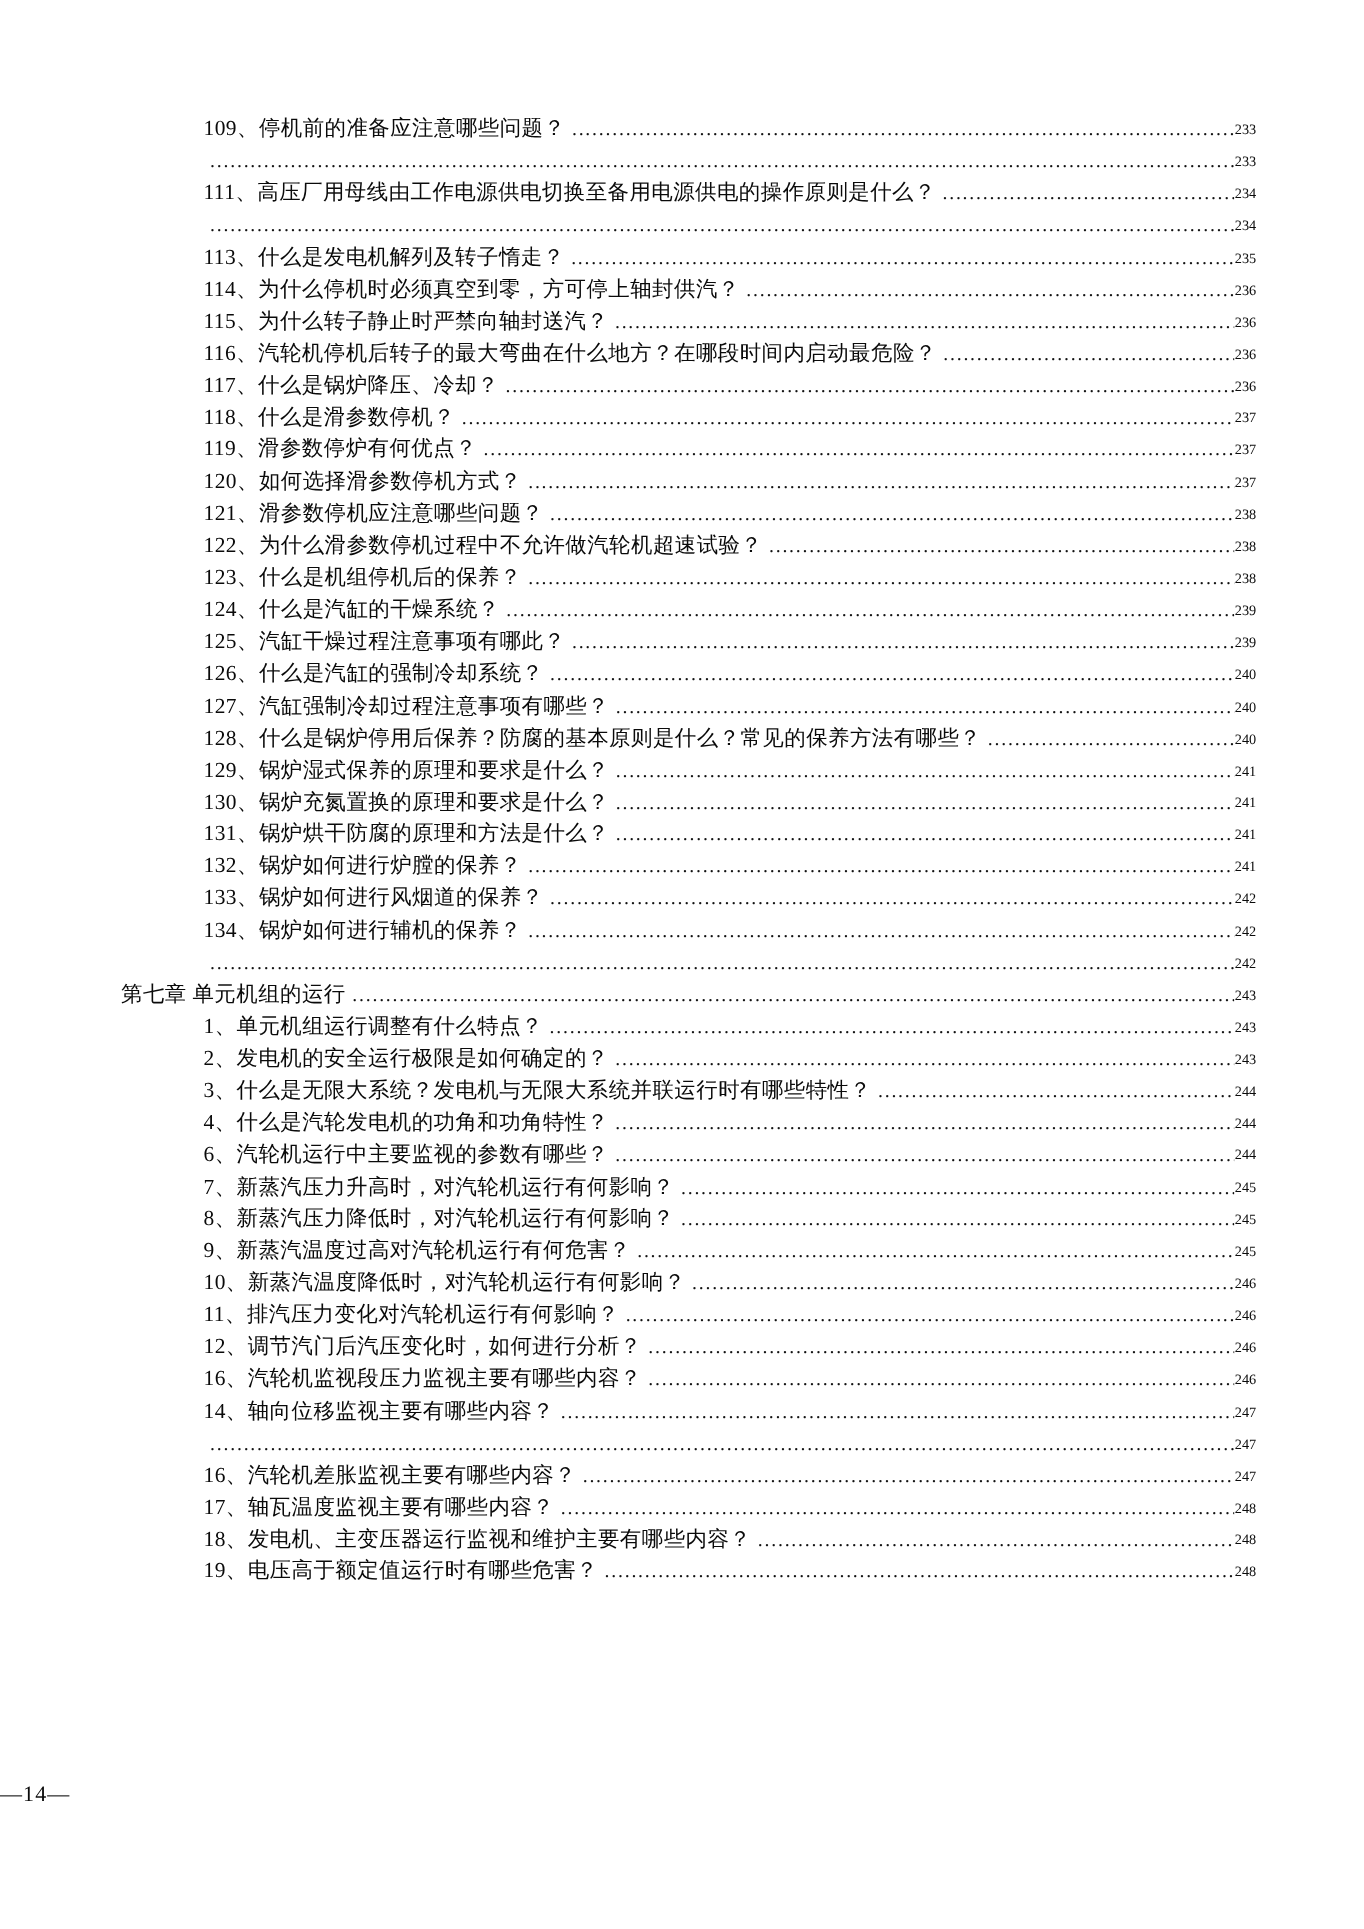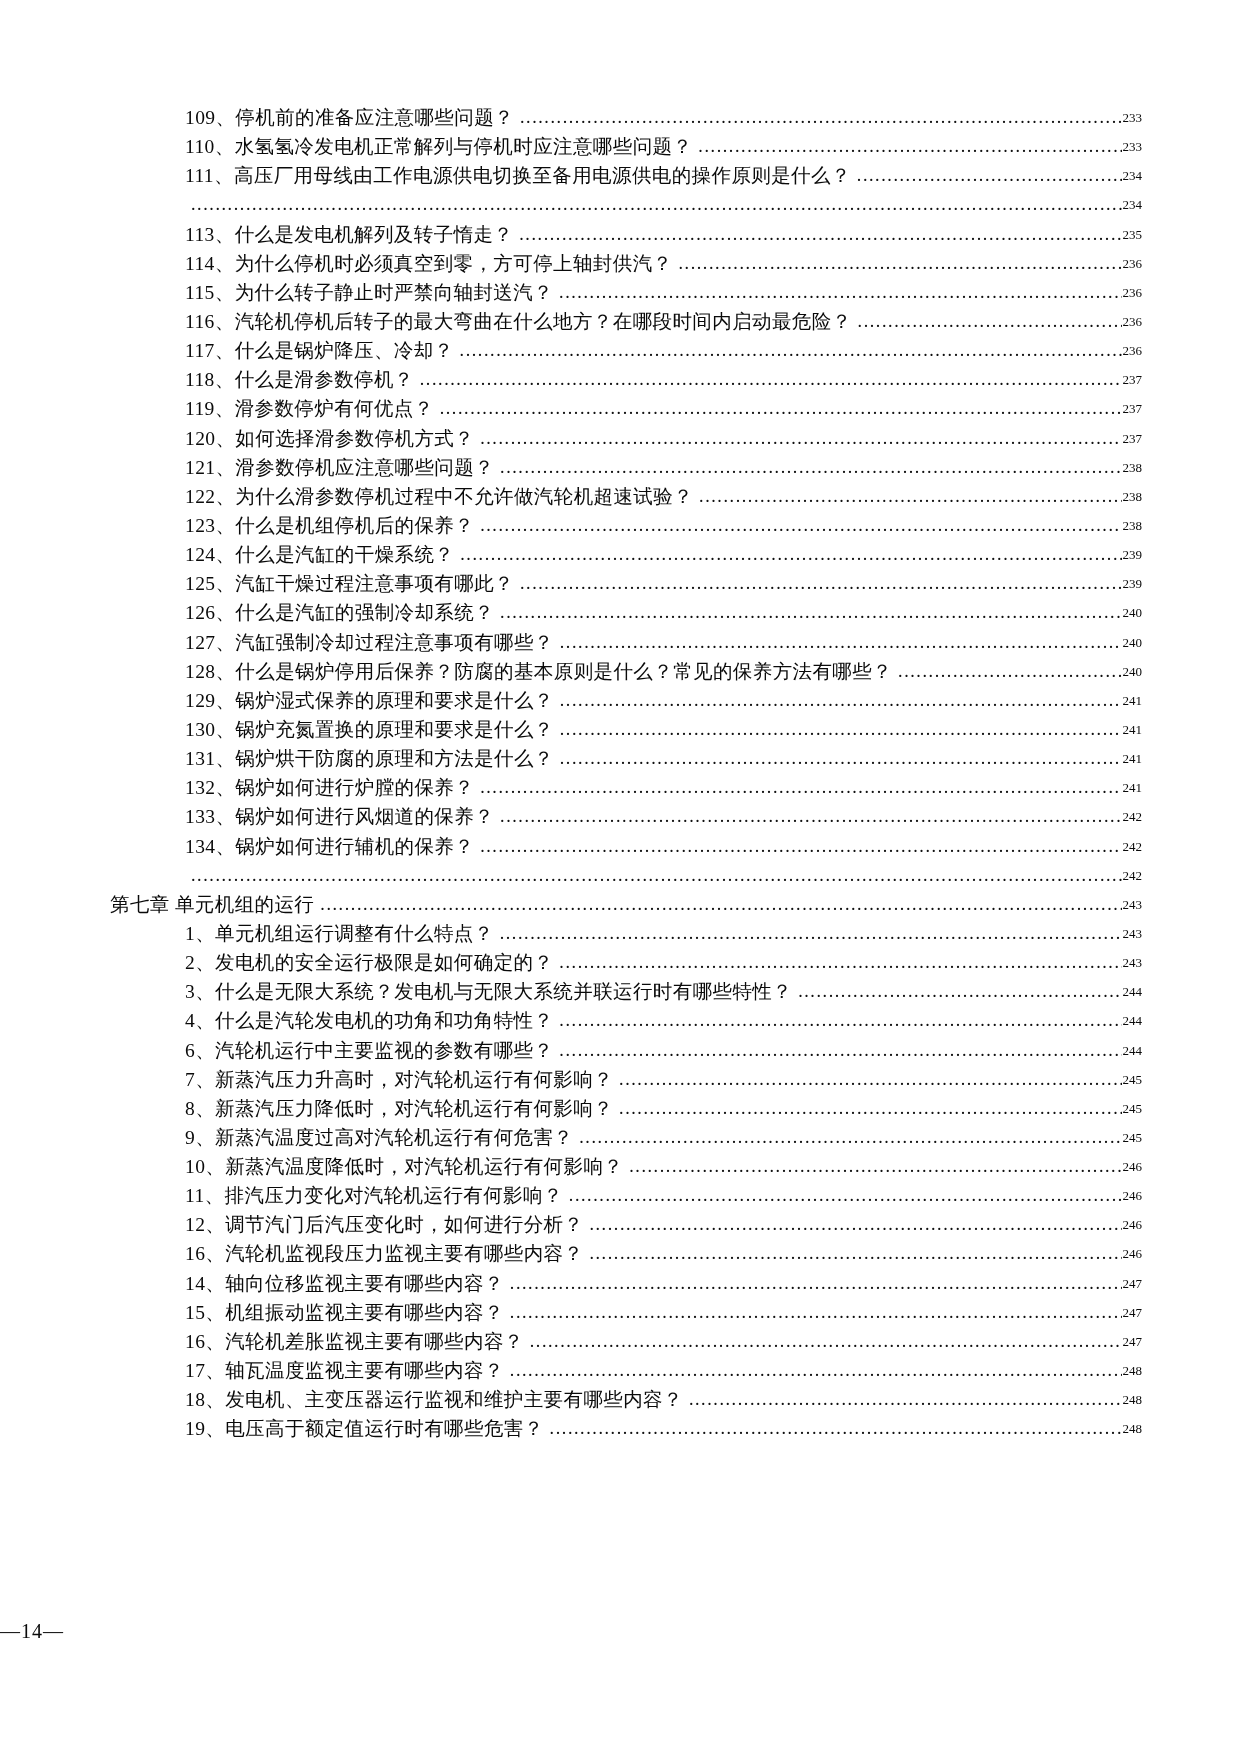--- a/index.html
+++ b/index.html
@@ -11,21 +11,21 @@
     position:relative;
     overflow:hidden;
   }
   .page{position:absolute;inset:0;}
   .toc{
     position:absolute;
     top:103px;left:110px;right:98px;
   }
   .row{
     display:flex;
-    align-items:center;
+    align-items:flex-end;
     height:29.15px;
     font-size:19.5px;
     line-height:29.15px;
     white-space:nowrap;
   }
   .row.item{padding-left:75px;}
   .row.chapter{padding-left:0;}
   .label{
     flex:0 0 auto;
     letter-spacing:0.4px;
@@ -59,21 +59,20 @@
 <body>
 
 <div class="page">
   <div class="toc">
       <div class="row item">
     <span class="label">109、停机前的准备应注意哪些问题？</span>
     <span class="leader"></span>
     <span class="pagenum">233</span>
   </div>
       <div class="row item">
-    <span class="label">110、水氢氢冷发电机正常解列与停机时应注意哪些问题？</span>
     <span class="leader"></span>
     <span class="pagenum">233</span>
   </div>
       <div class="row item">
     <span class="label">111、高压厂用母线由工作电源供电切换至备用电源供电的操作原则是什么？</span>
     <span class="leader"></span>
     <span class="pagenum">234</span>
   </div>
       <div class="row item">
     <span class="leader"></span>
@@ -257,21 +256,20 @@
     <span class="label">16、汽轮机监视段压力监视主要有哪些内容？</span>
     <span class="leader"></span>
     <span class="pagenum">246</span>
   </div>
       <div class="row item">
     <span class="label">14、轴向位移监视主要有哪些内容？</span>
     <span class="leader"></span>
     <span class="pagenum">247</span>
   </div>
       <div class="row item">
-    <span class="label">15、机组振动监视主要有哪些内容？</span>
     <span class="leader"></span>
     <span class="pagenum">247</span>
   </div>
       <div class="row item">
     <span class="label">16、汽轮机差胀监视主要有哪些内容？</span>
     <span class="leader"></span>
     <span class="pagenum">247</span>
   </div>
       <div class="row item">
     <span class="label">17、轴瓦温度监视主要有哪些内容？</span>

